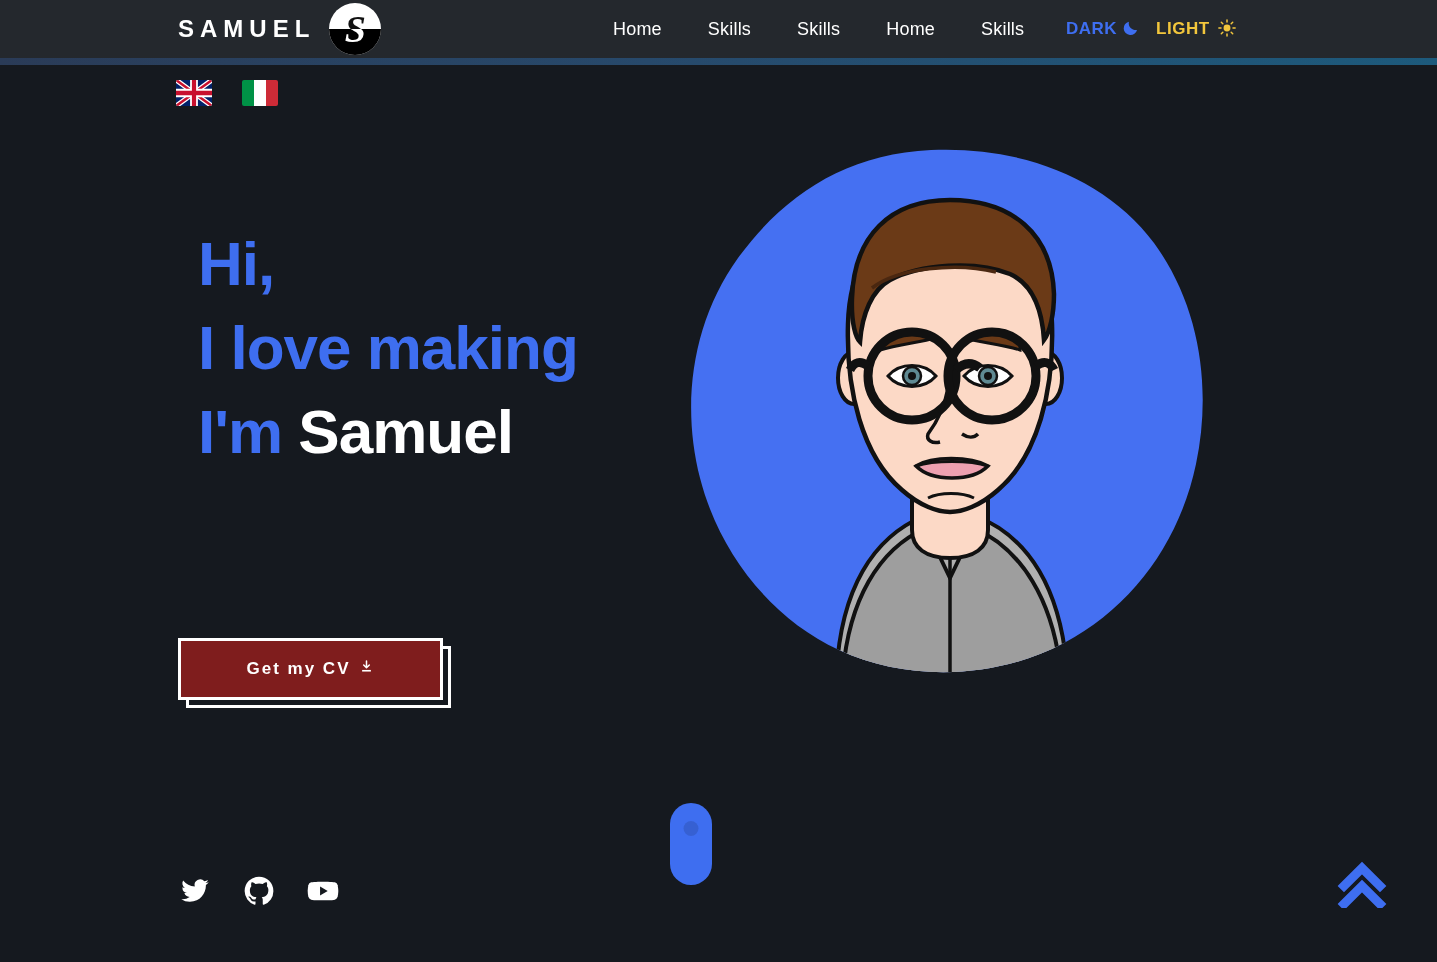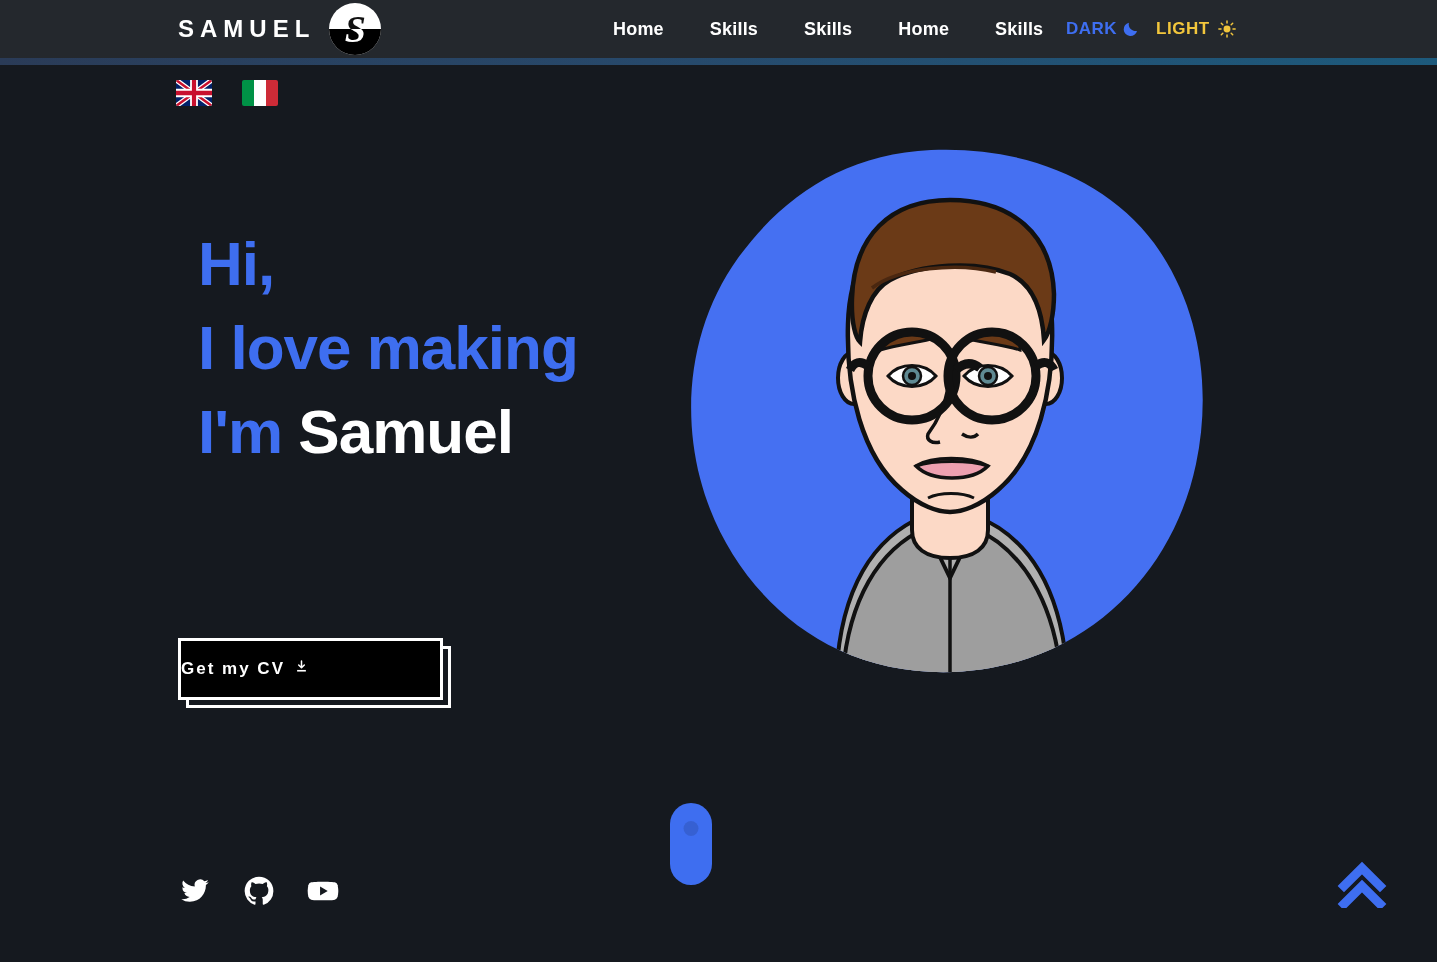--- a/index.html
+++ b/index.html
@@ -86,34 +86,33 @@
 
   .main-nav {
     position: absolute;
     left: 590px;
     display: flex;
     align-items: center;
     gap: 0;
   }
   .nav-link {
     font-size: 18px;
-    font-weight: 700;
+    font-weight: 400;
     color: #ffffff;
     text-decoration: none;
     padding: 0 23px;
     letter-spacing: 0.2px;
     cursor: pointer;
     white-space: nowrap;
   }
 
   .theme-toggle {
     position: absolute;
     left: 1066px;
     display: flex;
-    align-items: center;
     gap: 4px;
     cursor: pointer;
     white-space: nowrap;
   }
   .theme-dark-label {
     font-size: 17px;
     font-weight: 700;
     color: #3e6ef0;
     letter-spacing: 0.5px;
   }
@@ -191,29 +190,30 @@
     border: 3px solid #ffffff;
     background: transparent;
   }
   .cv-button {
     position: absolute;
     left: 0;
     top: 0;
     width: 265px;
     height: 62px;
     border: 3px solid #ffffff;
-    background: #000000;
+    background: #7f1d1d;
     color: #ffffff;
     font-family: "Liberation Sans", sans-serif;
     font-size: 17px;
     font-weight: 700;
     letter-spacing: 2px;
     cursor: pointer;
     display: flex;
     align-items: center;
+    justify-content: center;
     gap: 9px;
     z-index: 2;
   }
 
   
   .avatar-wrap {
     position: absolute;
     left: 676px;
     top: 138px;
     width: 548px;

